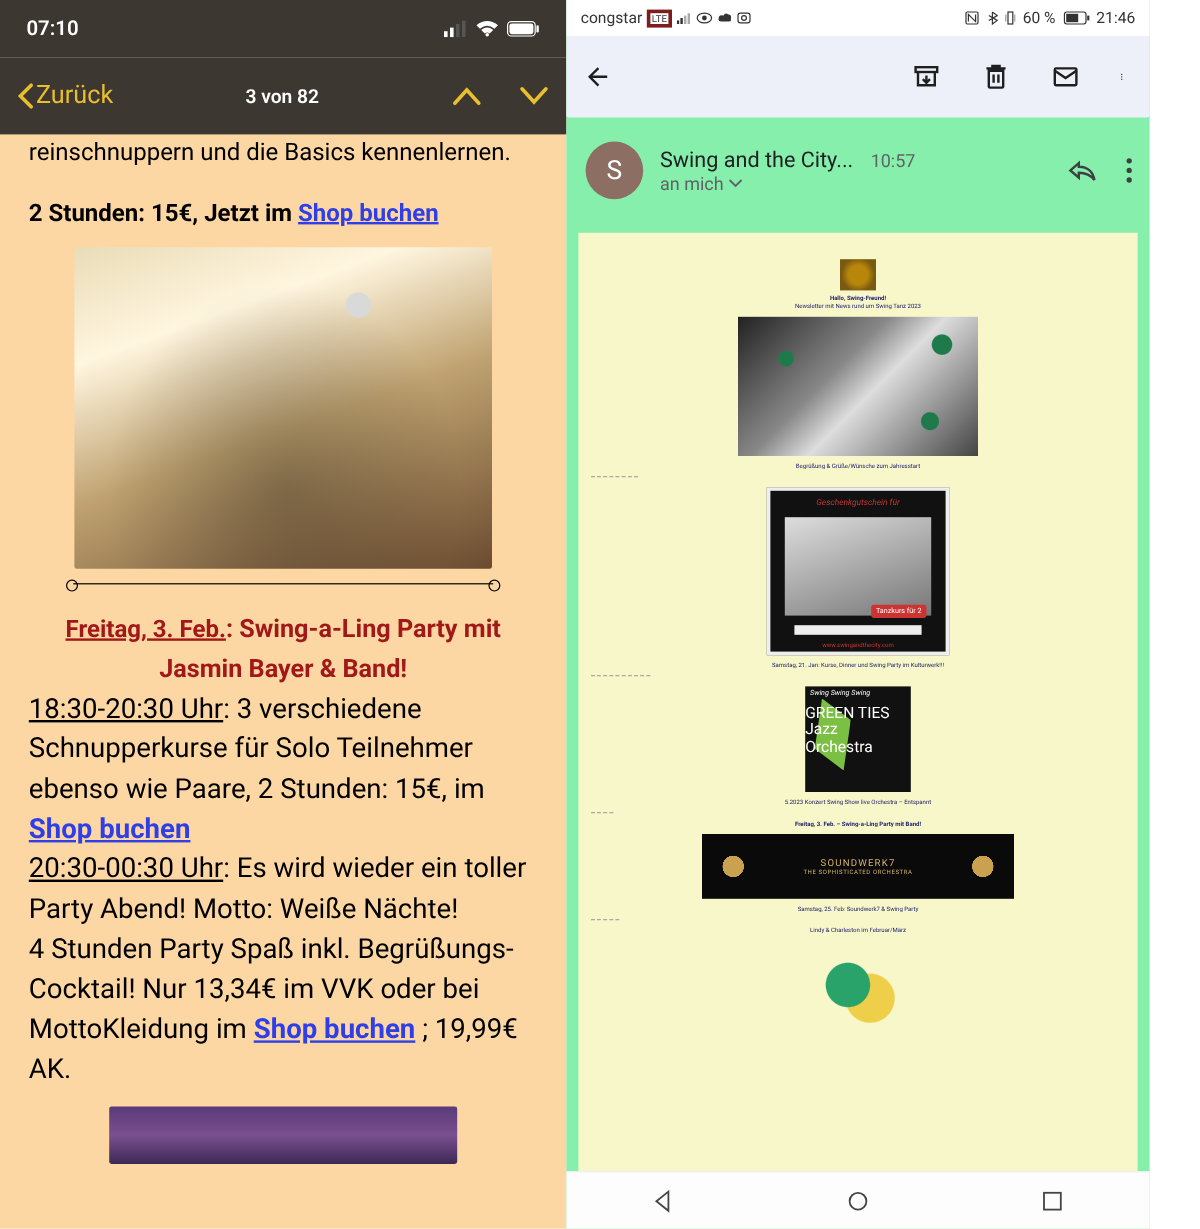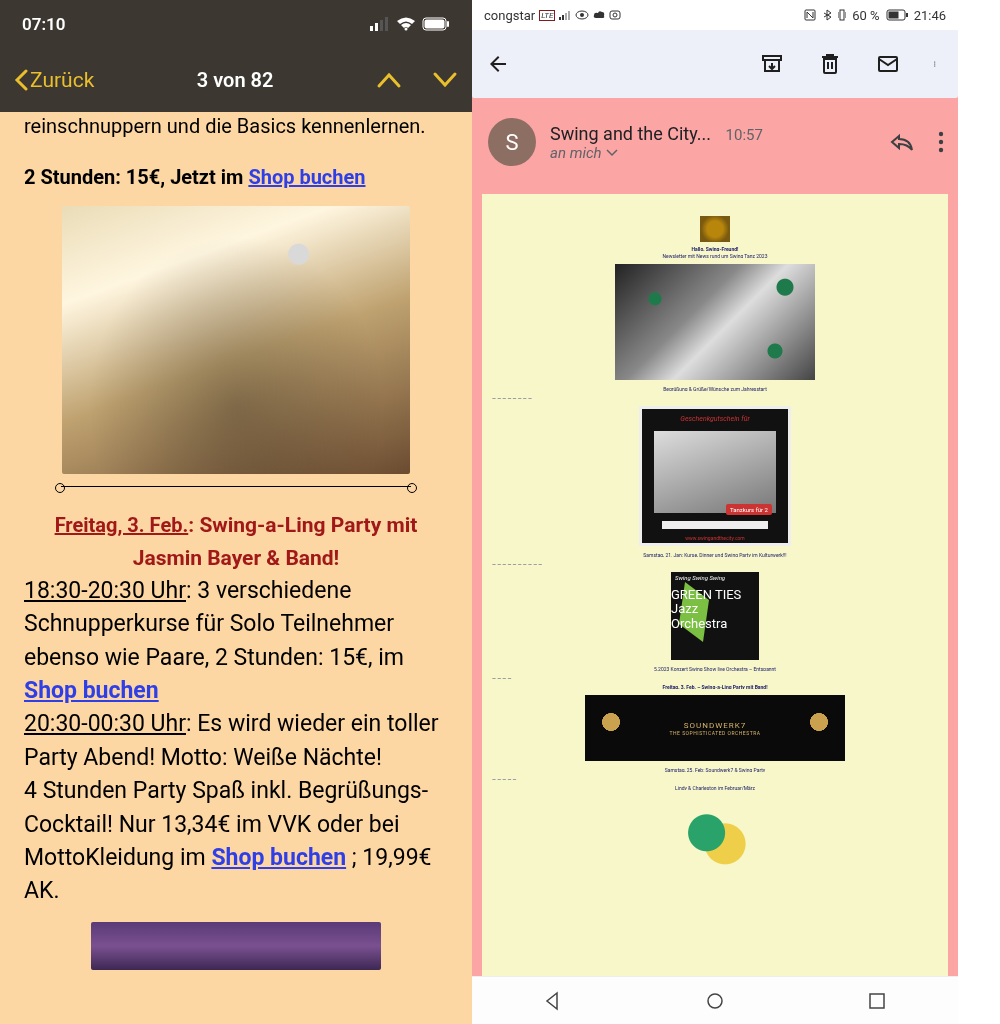--- a/index.html
+++ b/index.html
@@ -41,21 +41,21 @@
   }
   .ios-nav .back {
     color: #eabf2d;
     font-size: 21px;
     display: flex;
     align-items: center;
     gap: 2px;
   }
   .ios-nav .title {
     color: #fff;
-    font-size: 20px;
+    font-size: 16px;
     font-weight: 600;
   }
   .ios-nav .arrows { display: flex; gap: 30px; color:#eabf2d; }
   .content-left {
     flex: 1;
     padding: 4px 24px 10px 24px;
     overflow: hidden;
     color: #000;
     font-size: 20px;
     line-height: 1.45;
@@ -105,21 +105,21 @@
     height: 48px;
     margin: 14px auto 0;
     background: linear-gradient(180deg,#5a3a78 0%, #7a5090 50%, #3d2854 100%);
     border-radius: 2px;
   }
 
   
   .right {
     width: 486px;
     height: 100%;
-    background: #fca5a5;
+    background: #86efac;
     display: flex;
     flex-direction: column;
     position: relative;
   }
   .and-status {
     height: 30px;
     display: flex;
     align-items: center;
     justify-content: space-between;
     padding: 0 12px;
@@ -144,21 +144,21 @@
     display:flex; align-items:center; gap:14px;
     padding: 20px 14px 12px 16px;
   }
   .avatar {
     width:48px; height:48px; border-radius:50%;
     background:#8d6e63; color:#fff;
     display:flex; align-items:center; justify-content:center;
     font-size:22px;
   }
   .sender-txt .name { font-size:18px; color:#202124; }
-  .sender-txt .to { font-size:15px; color:#5f6368; display:flex; align-items:center; gap:4px;font-style:italic; }
+  .sender-txt .to { font-size:15px; color:#5f6368; display:flex; align-items:center; gap:4px; }
   .gm-sender .meta { margin-left:auto; display:flex; gap:24px; align-items:center; color:#5f6368; font-size:15px;}
   .gm-body {
     margin: 16px 10px 0 10px;
     flex:1;
     background:#f7f7c9;
     overflow:hidden;
     padding: 22px 8px 8px;
     font-size: 6px;
     color:#333;
   }
@@ -175,21 +175,21 @@
   .img2 { width:152px; height:140px; background:#111; border:3px solid #eee; position:relative;}
   .img2 .t{position:absolute;top:6px;left:0;right:0;text-align:center;color:#c33;font-size:7px;font-style:italic;}
   .img2 .pic{position:absolute;top:22px;left:12px;right:12px;bottom:30px;background:linear-gradient(160deg,#ddd,#777);}
   .img2 .btn{position:absolute;bottom:28px;right:16px;background:#c33;color:#fff;font-size:6px;padding:2px 4px;border-radius:2px;}
   .img2 .bar{position:absolute;bottom:14px;left:20px;right:20px;height:8px;background:#eee;}
   .img2 .url{position:absolute;bottom:2px;left:0;right:0;text-align:center;color:#c33;font-size:5px;}
   .img3 { width:88px; height:88px; background:#111; position:relative;}
   .img3::before{content:"";position:absolute;left:8px;top:10px;width:30px;height:60px;background:#7bc043;clip-path:polygon(20% 0,100% 30%,80% 100%,0 70%);}
   .img3 .txt{position:absolute;right:6px;top:16px;font-size:13px;color:#fff;line-height:1.1;text-align:left;}
   .img3 .swing{position:absolute;left:4px;top:2px;color:#fff;font-size:6px;font-style:italic;}
-  .img4 { width:260px; height:66px; background:#0a0a0a; position:relative; color:#d7b46a; display:flex; flex-direction:column; align-items:center; justify-content:center; font-size:8px; letter-spacing:1px;}
+  .img4 { width:260px; height:54px; background:#0a0a0a; position:relative; color:#d7b46a; display:flex; flex-direction:column; align-items:center; justify-content:center; font-size:8px; letter-spacing:1px;}
   .img4 .sub{font-size:5px; letter-spacing:0.5px;}
   .img4::before,.img4::after{content:"";position:absolute;top:10px;width:28px;height:34px;background:radial-gradient(circle,#caa14e 40%,transparent 41%);}
   .img4::before{left:12px;} .img4::after{right:12px;}
   .img5 { width:84px; height:92px; background:
       radial-gradient(circle at 40% 40%, #2aa36b 18px, transparent 19px),
       radial-gradient(circle at 62% 52%, #efcf4a 20px, transparent 21px),
       #f7f7c9;}
   .and-nav {
     height: 48px;
     background:#fdfdfd;
@@ -259,21 +259,21 @@
       <span>4 Stunden Party Spaß inkl. Begrüßungs-Cocktail! Nur 13,34€ im VVK oder bei MottoKleidung im </span><a class="shoplink" href="#">Shop buchen</a><span> ; 19,99€ AK.</span>
     </div>
     <div class="img-band"></div>
   </div>
 </div>
 
 <div class="right">
   <div class="and-status">
     <div class="l">
       <span>congstar</span>
-      <span style="font-size:8px;border:1px solid #7f1d1d;padding:0 1px;font-style:italic;">LTE</span>
+      <span style="font-size:8px;border:3px solid #7f1d1d;padding:0 1px;">LTE</span>
       <svg width="12" height="10">
           <rect x="0" y="7" width="2" height="3" fill="#333"></rect>
           <rect x="3" y="5" width="2" height="5" fill="#333"></rect>
           <rect x="6" y="3" width="2" height="7" fill="#aaa"></rect>
           <rect x="9" y="1" width="2" height="9" fill="#aaa"></rect>
         </svg>
       <svg width="14" height="10">
           <ellipse cx="7" cy="5" rx="6" ry="4" fill="none" stroke="#333"></ellipse>
           <circle cx="7" cy="5" r="2" fill="#333"></circle>
         </svg>

